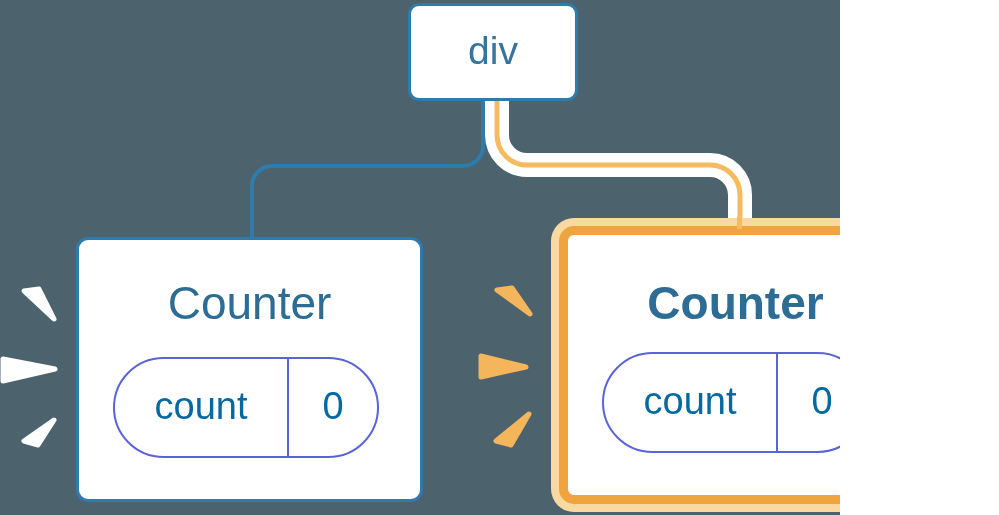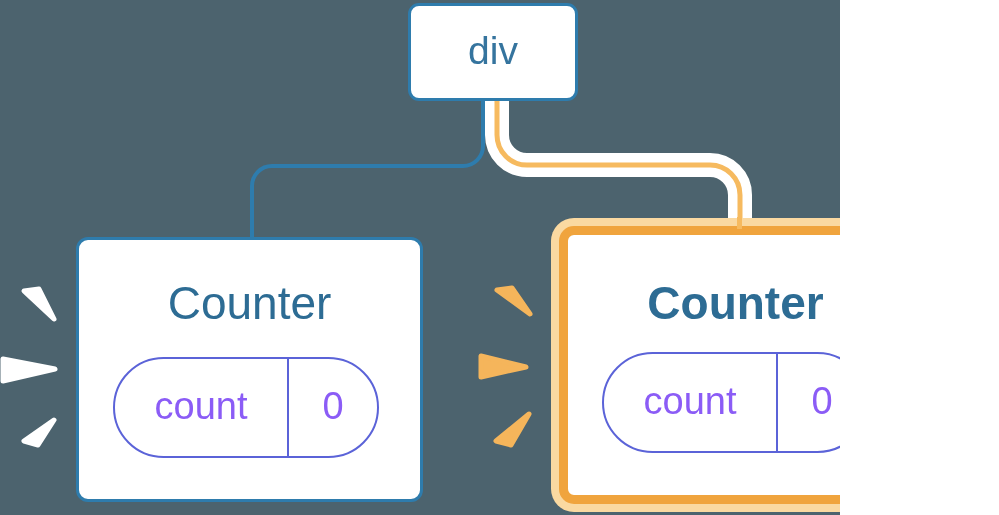--- a/index.html
+++ b/index.html
@@ -93,21 +93,21 @@
     justify-content: center;
   }
   .pill-value-cell {
     flex: 1;
     display: flex;
     align-items: center;
     justify-content: center;
   }
   .pill-text {
     font-size: 38px;
-    color: #8b5cf6;
+    color: #0369a1;
     line-height: 1;
     padding-bottom: 4px;
   }
   .connector-tip {
     position: absolute;
     left: 737px;
     top: 217px;
     width: 5px;
     height: 12px;
     background: #F6BA5F;

